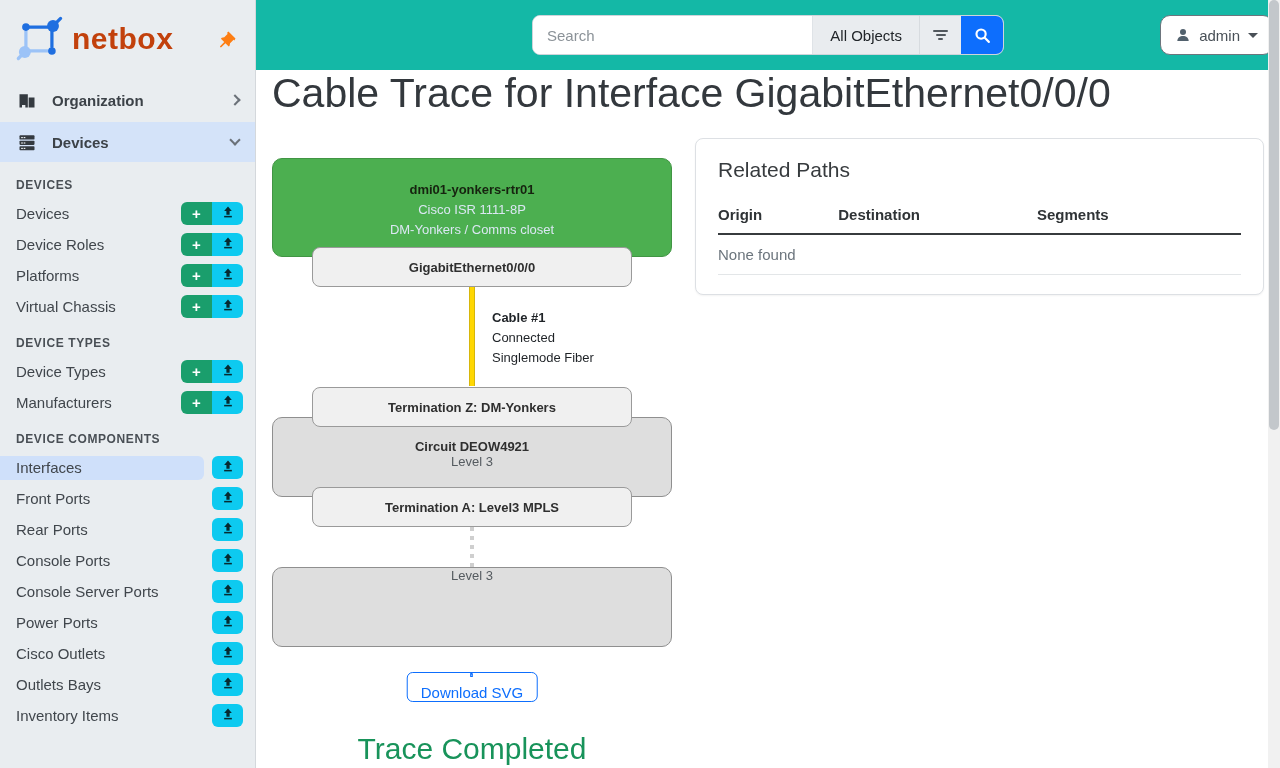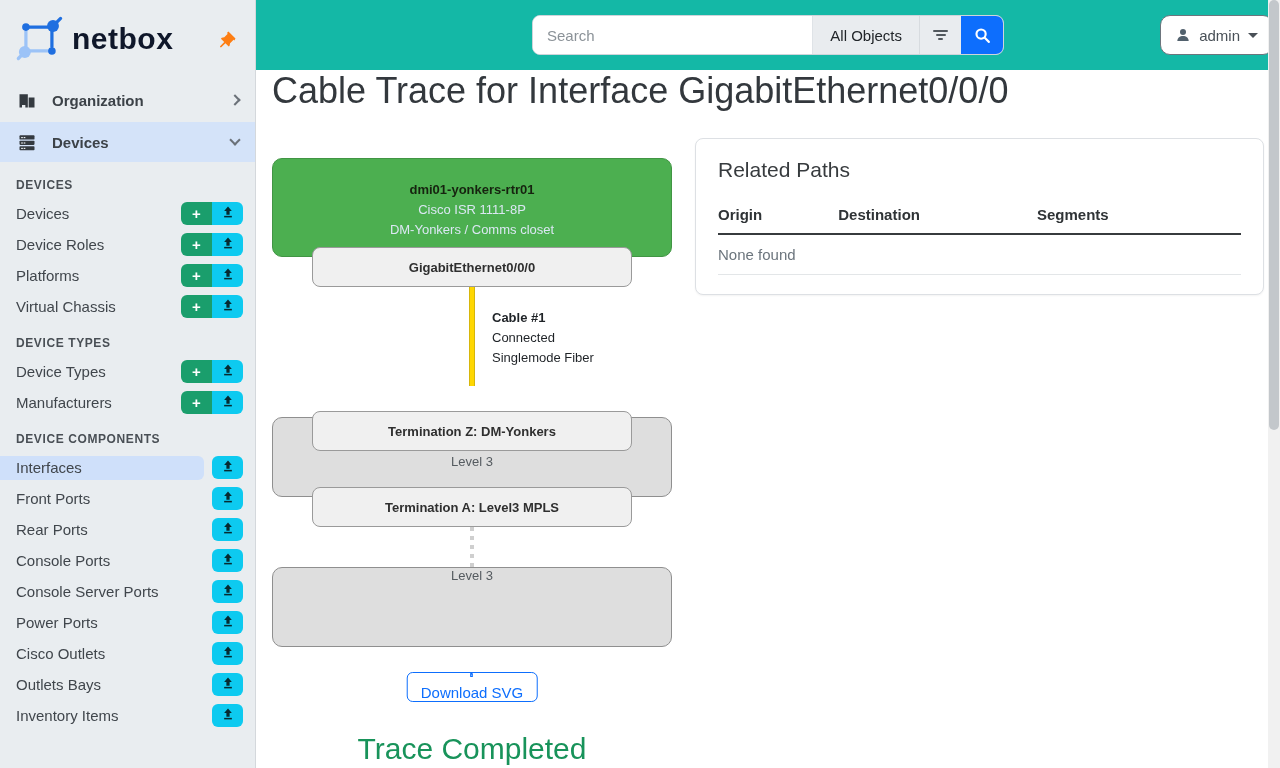--- a/index.html
+++ b/index.html
@@ -4,21 +4,21 @@
 <style>
   * { margin:0; padding:0; box-sizing:border-box; }
   html,body { width:1280px; height:768px; overflow:hidden; background:#fff;
     font-family:"Liberation Sans", sans-serif; color:#343a40; }
 
   
   .sidebar { position:fixed; left:0; top:0; width:256px; height:768px;
     background:#e9edf0; border-right:1px solid #d4d8dc; z-index:5; }
   .logo-row { height:78px; display:flex; align-items:center; padding:0 14px; }
   .logo-mark { width:52px; height:52px; }
-  .logo-word { font-size:30px; font-weight:bold; color:#0f172a; letter-spacing:.5px; margin-left:6px; }
+  .logo-word { font-size:30px; font-weight:bold; color:#c2410c; letter-spacing:.5px; margin-left:6px; }
   .pin-btn { margin-left:auto; width:26px; height:26px; display:flex; align-items:center; justify-content:center; cursor:pointer; }
   .menu-item { height:40px; margin:2px 0; display:flex; align-items:center; padding:0 16px;
     font-size:15px; font-weight:bold; color:#3c4248; cursor:pointer; }
   .menu-item.active { background:#d4e3f9; }
   .menu-item .mi-icon { width:22px; height:22px; margin-right:14px; display:flex; align-items:center; justify-content:center; }
   .chev { width:8px; height:8px; border-right:2px solid #6a7178; border-bottom:2px solid #6a7178; margin-left:auto; }
   .chev.right { transform:rotate(-45deg); }
   .chev.down  { transform:rotate(45deg); margin-top:-4px; }
   .sb-header { font-size:12px; font-weight:bold; color:#494f55; letter-spacing:.6px;
     padding:14px 16px 6px 16px; }
@@ -47,21 +47,21 @@
   .search-btn { background:#0d6efd; width:42px; border:none; display:flex; align-items:center;
     justify-content:center; cursor:pointer; }
   .user-btn { position:absolute; right:7px; top:15px; height:40px; padding:0 14px;
     border:1px solid #6c757d; border-radius:10px; display:flex; align-items:center; gap:8px;
     font-size:15px; color:#495057; background:#fff; cursor:pointer; }
   .caret { width:0; height:0; border-left:5px solid transparent; border-right:5px solid transparent;
     border-top:5px solid #495057; }
 
   
   .main { position:absolute; left:256px; top:0; right:0; height:768px; }
-  .page-title { position:absolute; left:16px; top:70px; font-size:36px; font-weight:400; color:#33383d; }
+  .page-title { position:absolute; left:16px; top:70px; font-size:41px; font-weight:400; color:#33383d; }
 
   .trace { position:absolute; left:16px; top:158px; width:400px; }
   .t-node { position:absolute; border-radius:10px; text-align:center; font-size:13px; }
   .t-device { left:0; top:0; width:400px; height:99px; background:#4caf50; border:1px solid #419544; padding-top:21px; }
   .t-device .t-name { font-weight:bold; color:#16230f; }
   .t-device a { color:#dbe7f3; text-decoration:none; cursor:pointer; }
   .t-node div { line-height:20px; }
   .t-small { position:absolute; left:40px; width:320px; height:40px; background:#f0f0f0;
     border:1px solid #9a9a9a; border-radius:8px; display:flex; align-items:center; justify-content:center;
     font-size:13px; font-weight:bold; color:#2f2f2f; z-index:3; }
@@ -362,21 +362,21 @@
     </div>
     <div class="t-small" style="top:89px;">GigabitEthernet0/0/0</div>
 
     <div class="cable-line"></div>
     <div class="cable-label">
       <div class="c-id">Cable #1</div>
       <div>Connected</div>
       <div>Singlemode Fiber</div>
     </div>
 
-    <div class="t-small" style="top:229px;margin-top:24px;">Termination Z: DM-Yonkers</div>
+    <div class="t-small" style="top:229px;">Termination Z: DM-Yonkers</div>
 
     <div class="t-big" style="top:259px;">
       <div class="b-name">Circuit DEOW4921</div>
       <div class="b-sub">Level 3</div>
     </div>
 
     <div class="t-small" style="top:329px;">Termination A: Level3 MPLS</div>
 
     <div class="dash-line"></div>
 

